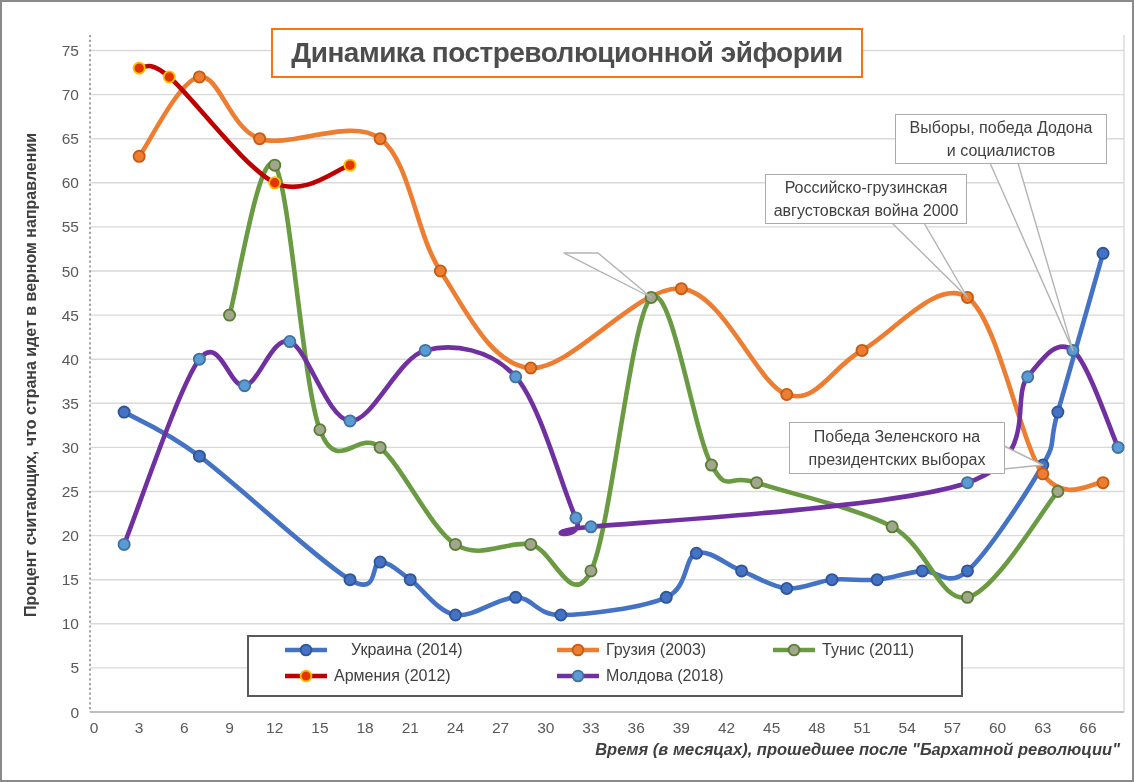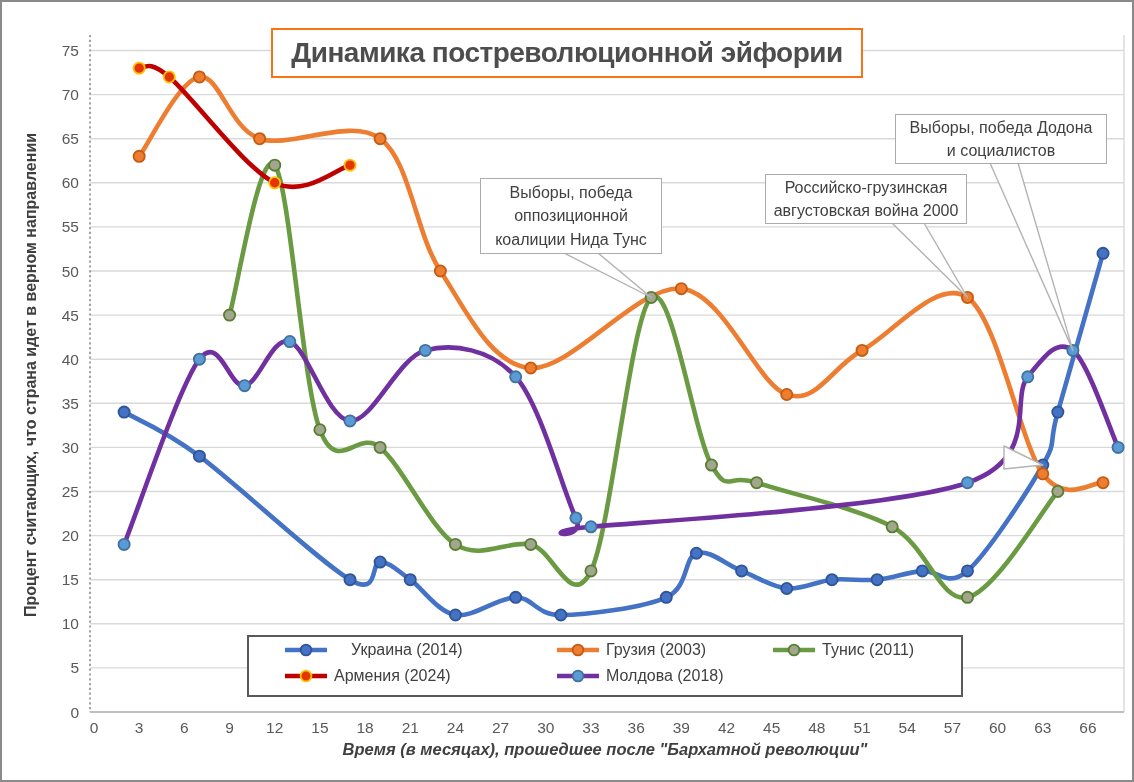--- a/index.html
+++ b/index.html
@@ -3,21 +3,21 @@
 <meta charset="utf-8">
 <style>
   html,body{margin:0;padding:0;background:#fff;font-family:"Liberation Sans",sans-serif;}
   .chart-frame{position:relative;width:1130px;height:778px;border:2px solid #8a8a8a;background:#fff;overflow:hidden;}
   svg#plot{position:absolute;left:0;top:0;}
   .chart-title{position:absolute;left:50%;transform:translateX(-50%);top:26px;width:588px;height:46px;
     line-height:46px;text-align:center;border:2px solid #f97316;background:#fff;color:#4d4d4d;
     font-size:28px;font-weight:bold;letter-spacing:-0.5px;white-space:nowrap;}
   .y-title{position:absolute;left:-299px;top:362px;width:660px;height:22px;text-align:center;
     transform:rotate(-90deg);font-size:16px;font-weight:bold;color:#3f3f3f;}
-  .x-title{position:absolute;left:88px;width:1030px;top:738px;text-align:center;
+  .x-title{position:absolute;left:88px;width:1030px;top:738px;text-align:right;
     font-size:16.5px;font-weight:bold;font-style:italic;color:#3f3f3f;}
   .legend{position:absolute;left:245px;top:633px;width:712px;height:58px;border:2px solid #595959;background:#fff;}
   .legend-item{position:absolute;display:flex;align-items:center;gap:7px;font-size:16px;color:#404040;white-space:nowrap;}
   .annotation-box{position:absolute;border:1.5px solid #ababab;background:#fff;color:#404040;
     font-size:16px;line-height:1.45;text-align:center;white-space:pre-line;
     display:flex;align-items:center;justify-content:center;padding:12px 6px;box-sizing:border-box;}
 </style>
 </head>
 <body>
 
@@ -184,30 +184,29 @@
           <line x1="1" x2="41" y1="8" y2="8" stroke="#6A9A41" stroke-width="4.6" stroke-linecap="round"></line>
           <circle cx="21" cy="8" r="5.4" fill="#A2A68C" stroke="#587E33" stroke-width="1.8"></circle>
         </svg>
         <span>Тунис (2011)</span>
       </div>
       <div class="legend-item" style="left: 36px; top: 30px;">
         <svg width="42" height="16">
           <line x1="1" x2="41" y1="8" y2="8" stroke="#BE0000" stroke-width="4.6" stroke-linecap="round"></line>
           <circle cx="21" cy="8" r="5.4" fill="#E23500" stroke="#FFC000" stroke-width="1.8"></circle>
         </svg>
-        <span>Армения (2024)</span>
+        <span>Армения (2012)</span>
       </div>
       <div class="legend-item" style="left: 308px; top: 30px;">
         <svg width="42" height="16">
           <line x1="1" x2="41" y1="8" y2="8" stroke="#7030A0" stroke-width="4.6" stroke-linecap="round"></line>
           <circle cx="21" cy="8" r="5.4" fill="#5B9BD5" stroke="#41719C" stroke-width="1.8"></circle>
         </svg>
         <span>Молдова (2018)</span>
       </div>
     </div>
-<div class="annotation-box" style="left: 478px; top: 176px; width: 182px; height: 76px;">Выборы, победа
-оппозиционной
-коалиции Нида Тунс</div>
     <div class="annotation-box" style="left: 763px; top: 172px; width: 202px; height: 50px;">Российско-грузинская
 августовская война 2000</div>
     <div class="annotation-box" style="left: 893px; top: 112px; width: 212px; height: 50px;">Выборы, победа Додона
 и социалистов</div>
+    <div class="annotation-box" style="left: 787px; top: 420px; width: 216px; height: 52px;">Победа Зеленского на
+президентских выборах</div>
   </div>
 
 </body></html>

